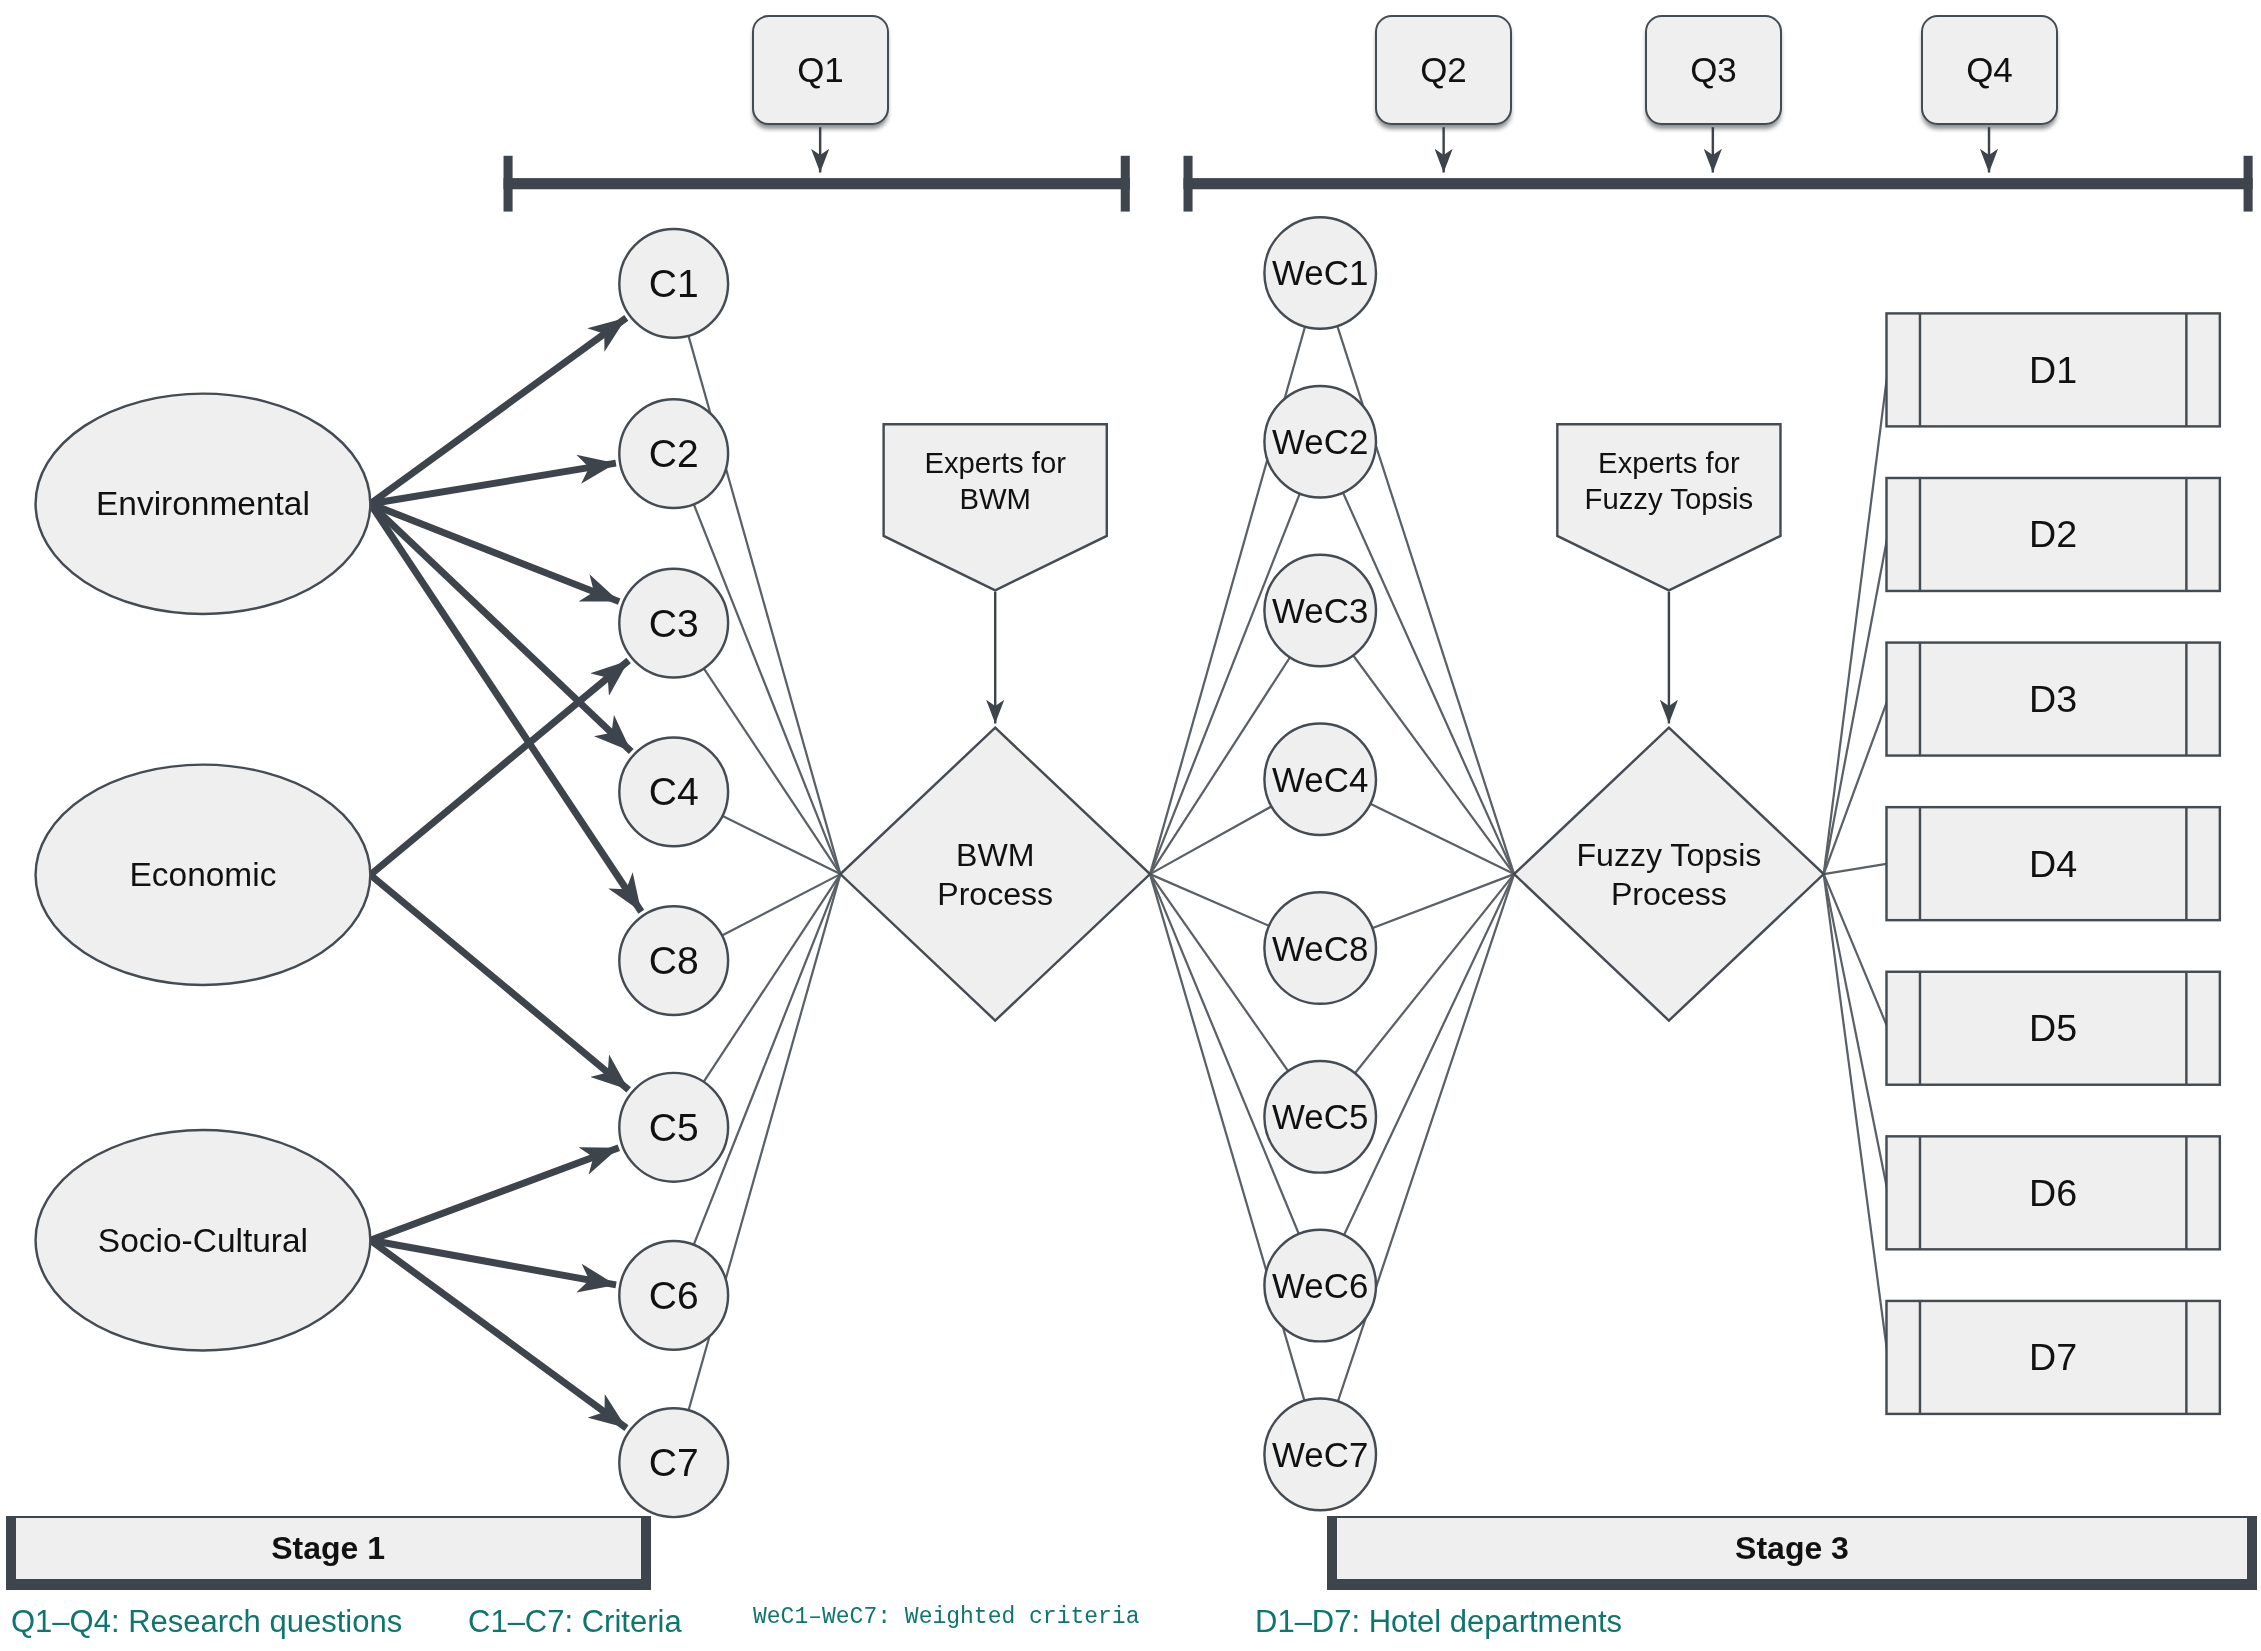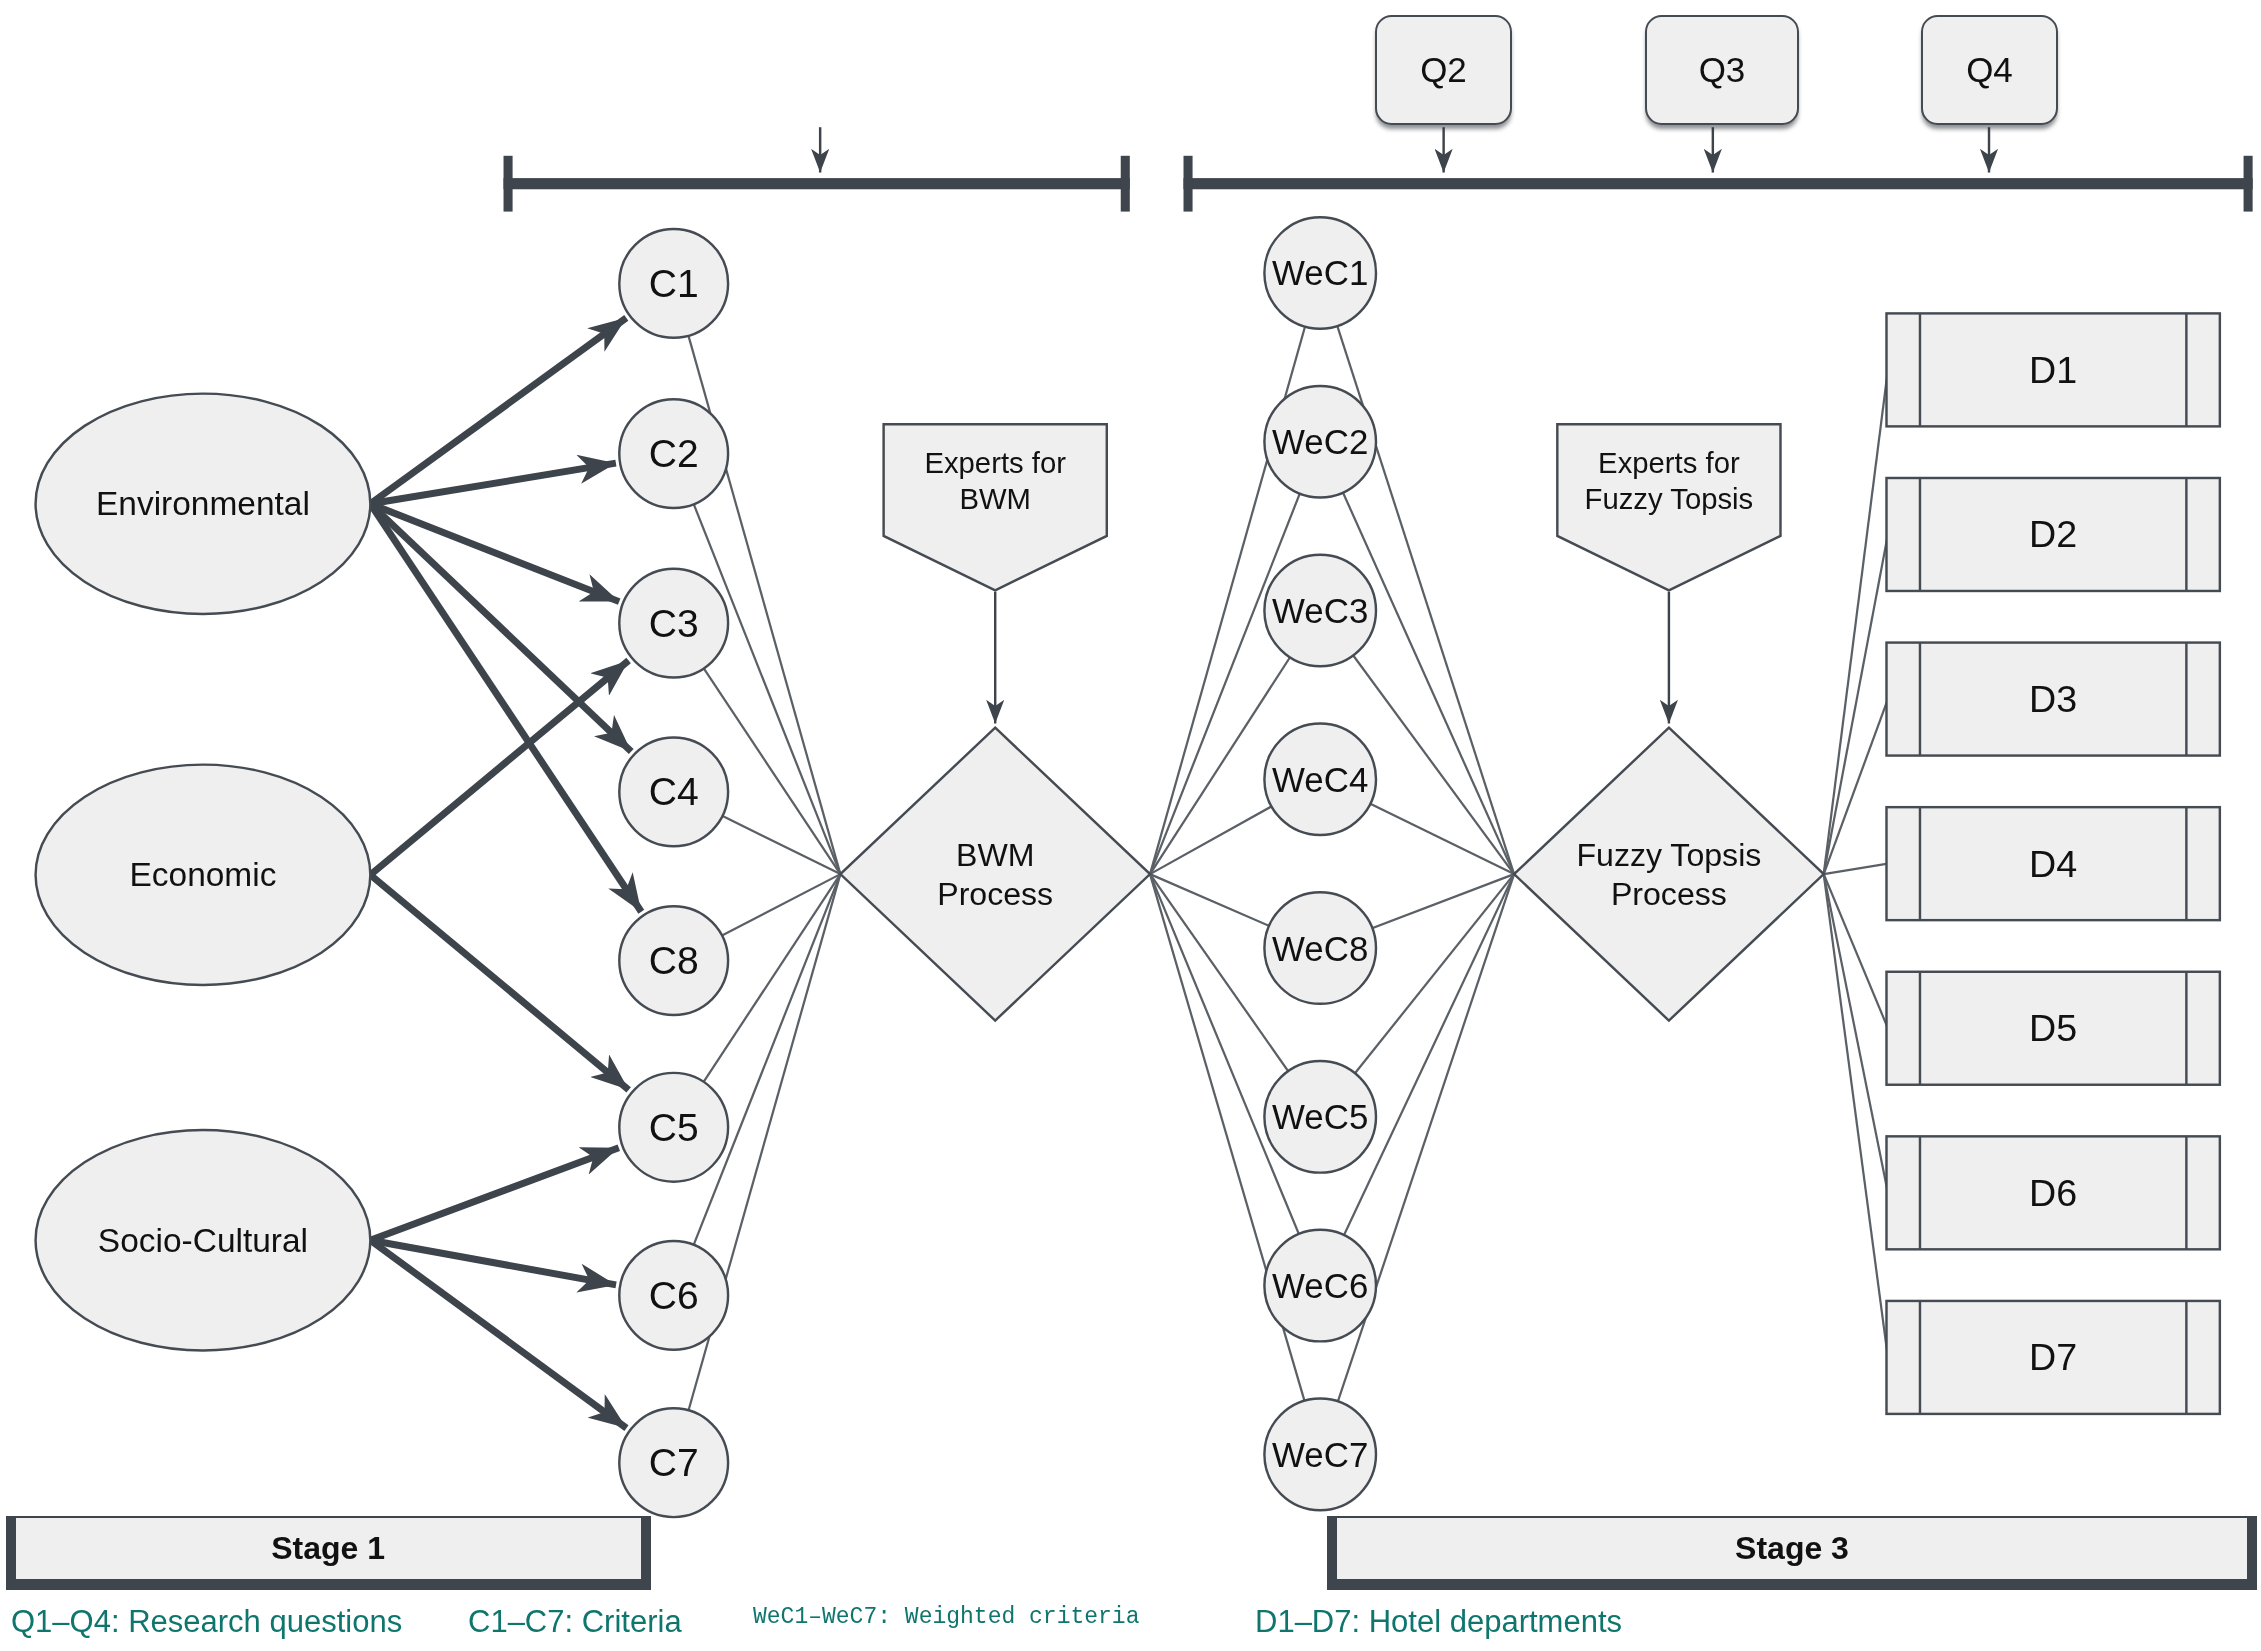--- a/index.html
+++ b/index.html
@@ -165,24 +165,27 @@
         <text x="1427" y="662" text-anchor="middle" dominant-baseline="central" font-size="42"><tspan x="1427">Experts for</tspan><tspan x="1427" dy="52">BWM</tspan></text>
         <path d="M2233,608 L2553,608 L2553,768 L2393,846 L2233,768 Z" fill="#efefef" stroke="#454b52" stroke-width="3.5"></path>
         <text x="2393" y="662" text-anchor="middle" dominant-baseline="central" font-size="42"><tspan x="2393">Experts for</tspan><tspan x="2393" dy="52">Fuzzy Topsis</tspan></text>
         <path d="M1427,1043 L1649,1253 L1427,1463 L1205,1253 Z" fill="#efefef" stroke="#454b52" stroke-width="3.5"></path>
         <text x="1427" y="1225" text-anchor="middle" dominant-baseline="central" font-size="46"><tspan x="1427">BWM</tspan><tspan x="1427" dy="56">Process</tspan></text>
         <path d="M2393,1043 L2615,1253 L2393,1463 L2171,1253 Z" fill="#efefef" stroke="#454b52" stroke-width="3.5"></path>
         <text x="2393" y="1225" text-anchor="middle" dominant-baseline="central" font-size="46"><tspan x="2393">Fuzzy Topsis</tspan><tspan x="2393" dy="56">Process</tspan></text>
       </g>
     </svg>
   <div class="html-layer" id="html-layer">
+      <div class="qbox" style="left: 752px; top: 15.3px; width: 137px; height: 110px; font-size: 35px;">
+        <span>Q1</span>
+      </div>
       <div class="qbox" style="left: 1375px; top: 15.3px; width: 137px; height: 110px; font-size: 35px;">
         <span>Q2</span>
       </div>
-      <div class="qbox" style="left: 1645px; top: 15.3px; width: 154px; height: 110px; font-size: 35px;">
+      <div class="qbox" style="left: 1645px; top: 15.3px; width: 137px; height: 110px; font-size: 35px;">
         <span>Q3</span>
       </div>
       <div class="qbox" style="left: 1921px; top: 15.3px; width: 137px; height: 110px; font-size: 35px;">
         <span>Q4</span>
       </div>
       <div class="stagebar" style="left: 5.6px; top: 1516px; width: 645px; height: 74px; font-size: 32px;">
         <span>Stage 1</span>
       </div>
       <div class="stagebar" style="left: 1327px; top: 1516px; width: 930px; height: 74px; font-size: 32px;">
         <span>Stage 3</span>

